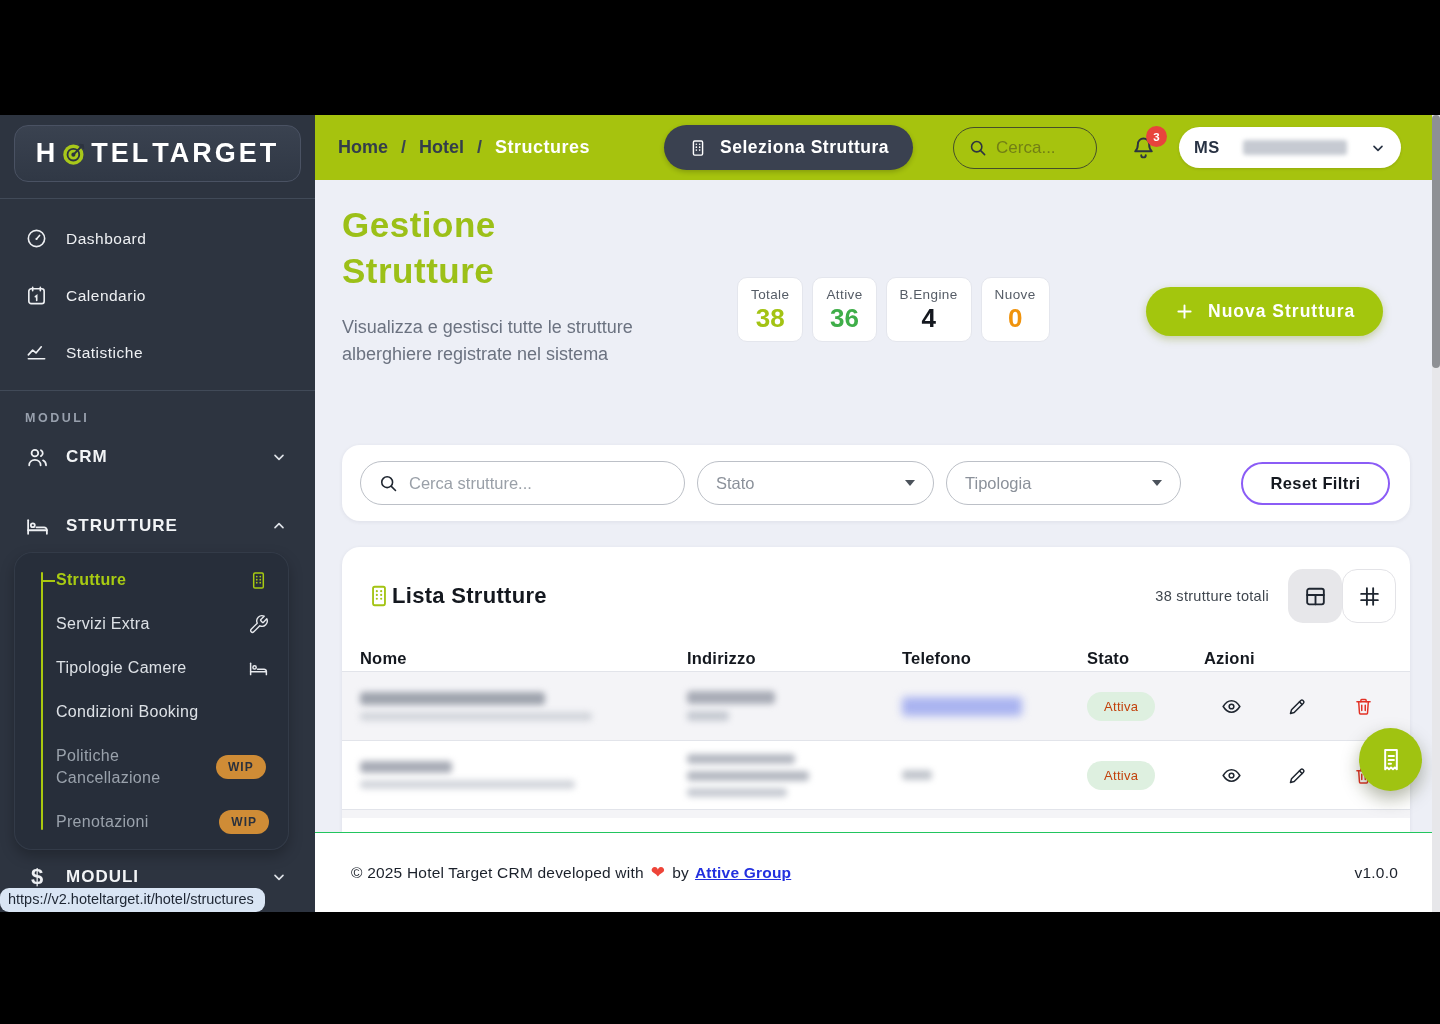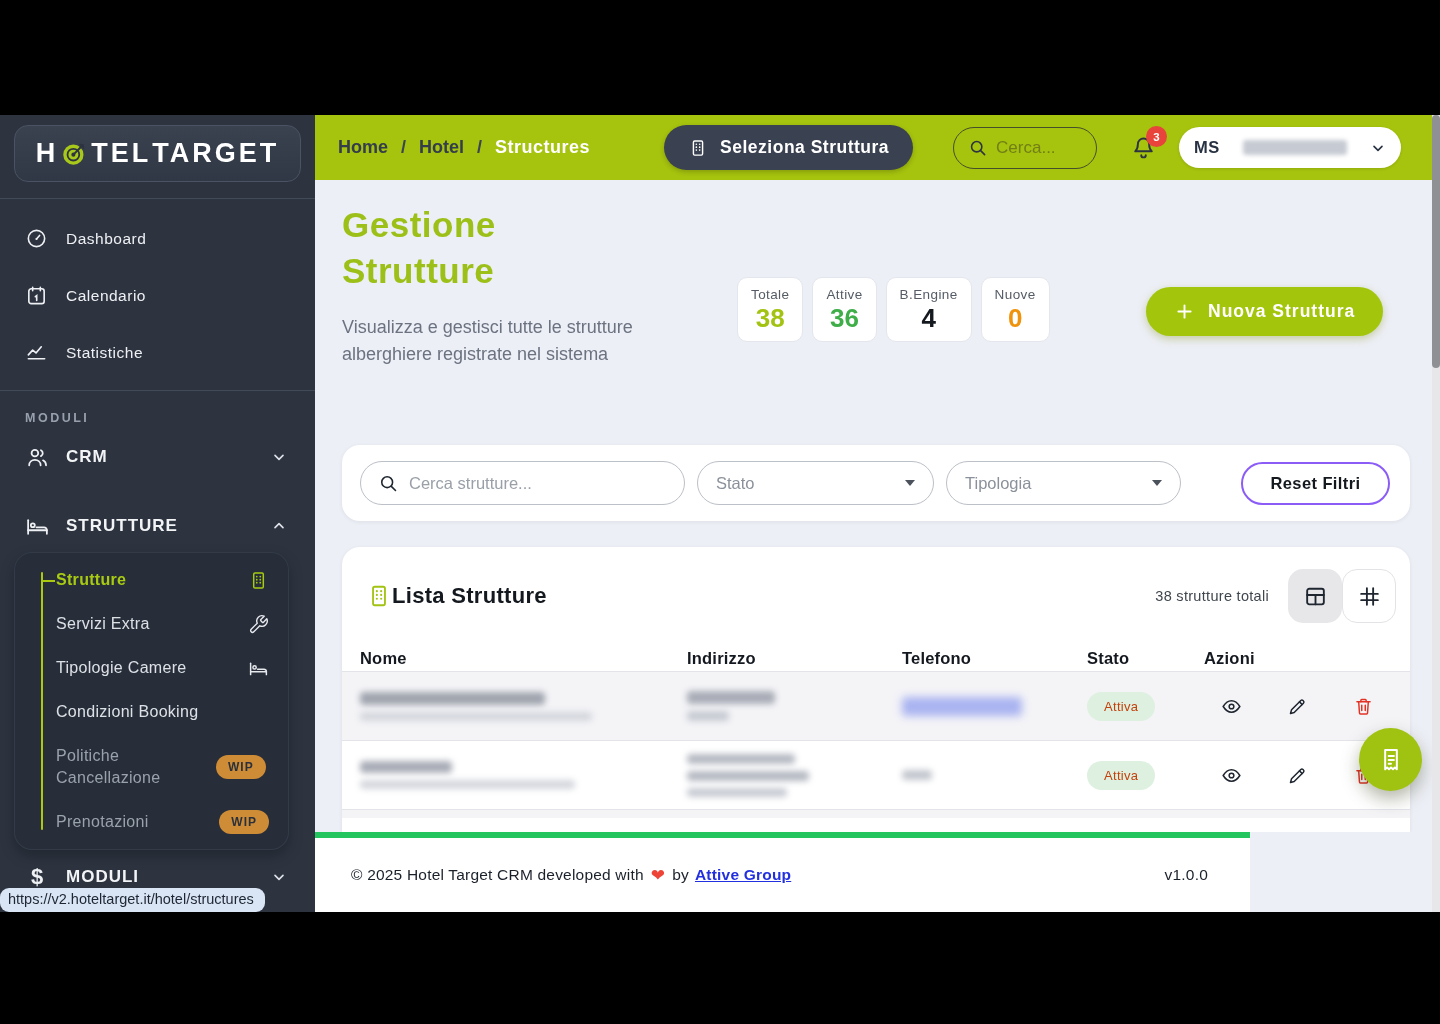--- a/index.html
+++ b/index.html
@@ -136,22 +136,22 @@
   .act svg{width:21px;height:21px;}
   .act.view svg,.act.edit svg{stroke:#1f2630;}
   .act.del svg{stroke:var(--red);}
   .row-sliver{height:9px;background:#f4f4f7;border-top:1px solid #e2e4ea;}
 
   .fab{position:absolute;left:1044px;top:548px;width:63px;height:63px;border-radius:50%;background:#a0c311;border:none;
     display:flex;align-items:center;justify-content:center;cursor:pointer;box-shadow:0 8px 18px rgba(40,50,10,.35);}
   .fab svg{width:28px;height:28px;stroke:#fff;}
 
   
-  .footerbar{position:absolute;left:315px;top:717px;width:935px;height:80px;background:#fff;
-    border-top:6px solid #22c55e;display:flex;align-items:center;padding:0 42px 0 36px;
+  .footerbar{position:absolute;left:315px;top:717px;width:1125px;height:80px;background:#fff;
+    border-top:1px solid #22c55e;display:flex;align-items:center;padding:0 42px 0 36px;
     font-size:15.5px;color:#1b212b;letter-spacing:.2px;}
   .footerbar .heart{color:#ee4438;margin:0 7px;font-size:17px;}
   .footerbar .byw{margin-right:6px;}
   .f-link{color:#2330df;font-weight:bold;text-decoration:underline;cursor:pointer;}
   .f-ver{margin-left:auto;}
 
   
   .scroll-track{position:absolute;right:0;top:0;width:8px;height:797px;background:#e7e7ea;z-index:50;}
   .scroll-thumb{position:absolute;right:0;top:0;width:8px;height:253px;background:#8e9094;border-radius:4px;cursor:grab;}
 </style>

